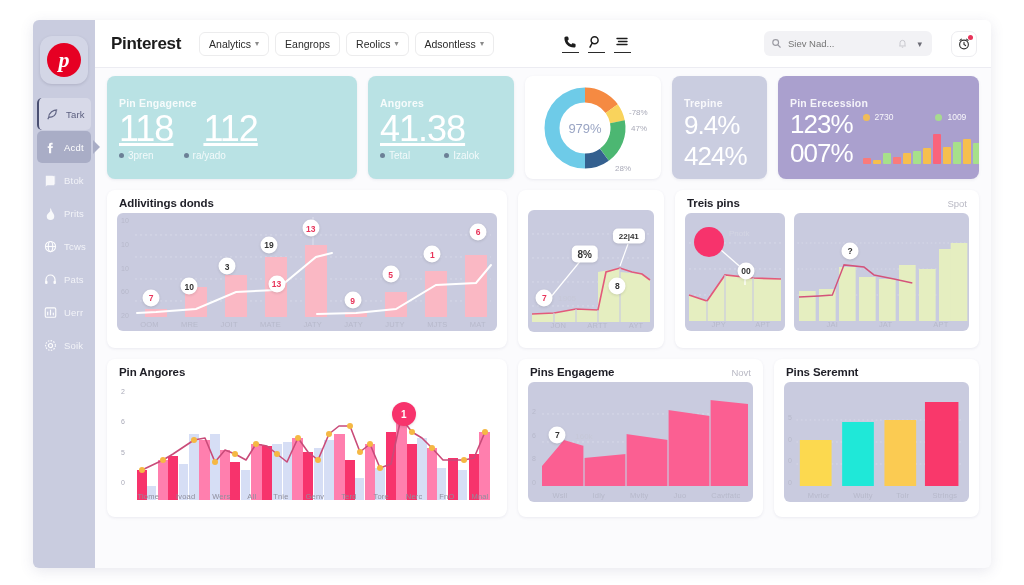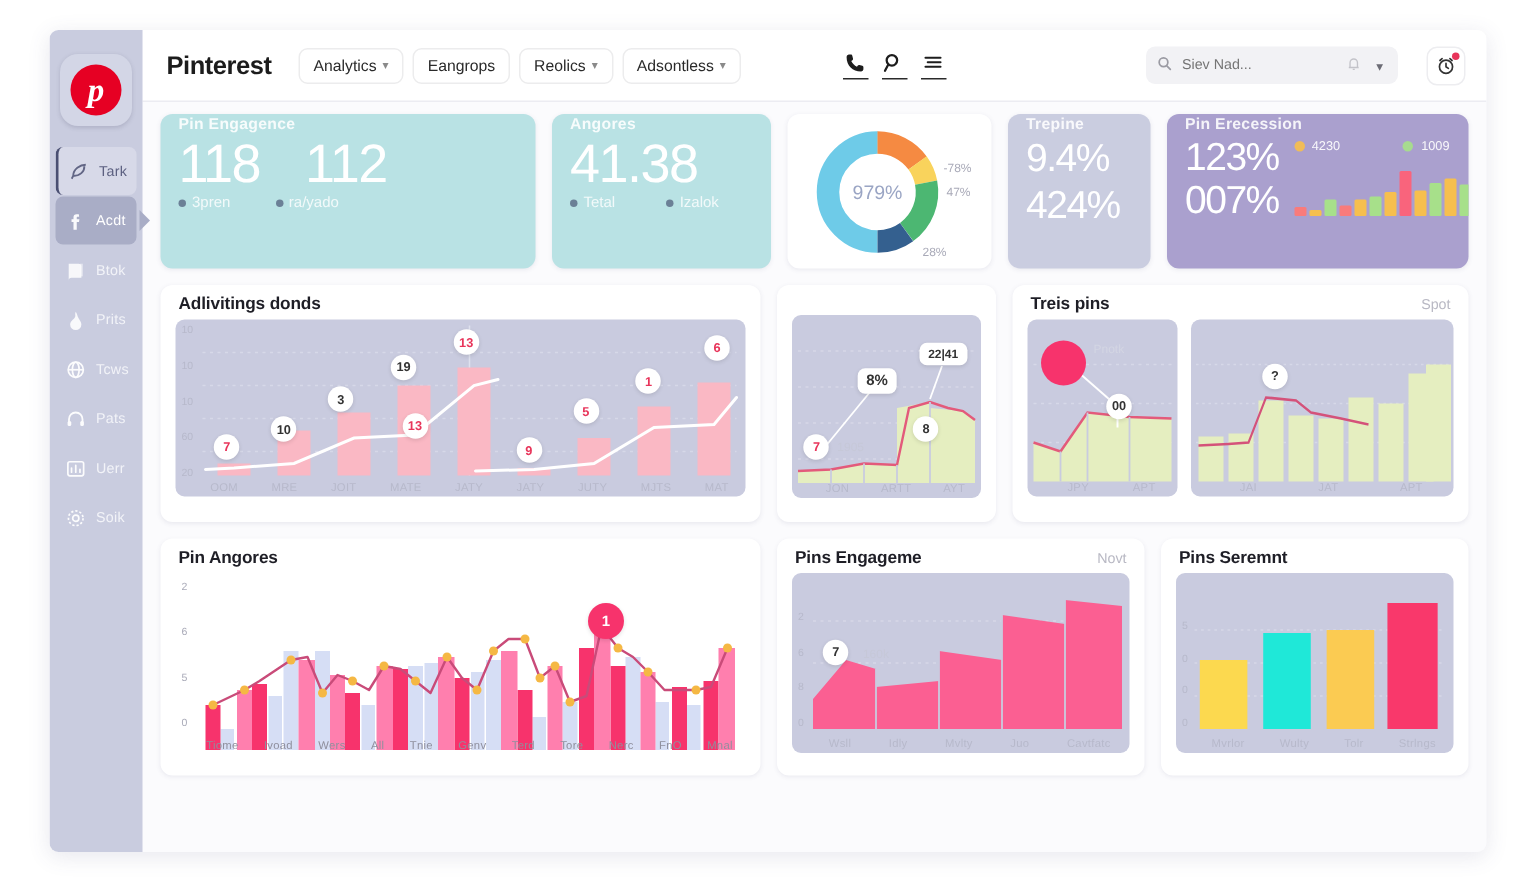--- a/index.html
+++ b/index.html
@@ -125,23 +125,23 @@
   .row { display: flex; gap: 11px; }
   .row1 { height: 103px; margin-bottom: 11px; }
   .row2 { height: 158px; margin-bottom: 11px; }
   .row3 { height: 158px; }
   .card {
     background: #fff; border-radius: 8px;
     box-shadow: 0 1px 3px rgba(90,90,130,.10);
     overflow: hidden; position: relative;
   }
   
-  .kpi { padding: 1px 12px; color: #fff; }
+  .kpi { padding: 21px 12px; color: #fff; }
   .kpi .k-title { font-size: 10.5px; font-weight: bold; opacity: .88; letter-spacing:.2px;}
-  .kpi .k-nums { display: flex; gap: 30px; margin-top: 1px; }
+  .kpi .k-nums { display: flex; gap: 30px; margin-top: 1px; text-decoration: underline; }
   .kpi .k-num { font-size: 36px; font-weight: normal; line-height: 1.05; letter-spacing: -1px; }
   .kpi .k-legs { display: flex; gap: 30px; margin-top: 2px; }
   .kpi .k-leg { font-size: 10px; display: flex; align-items: center; gap: 4px; opacity:.82;}
   .kpi .k-leg .bullet { width: 5px; height: 5px; border-radius: 50%; background: #5b6b86; display:inline-block;}
   .card-teal { background: #b9e2e4; flex: 0 0 250px; }
   .card-teal2 { background: #b9e2e4; flex: 0 0 146px; }
   .card-teal2 .k-nums { gap: 0; }
   .card-teal2 .k-legs { gap: 34px; }
   .card-donut { flex: 0 0 136px; display:flex; align-items:center; justify-content:center; }
   .card-gray { background: #cacde0; flex: 0 0 95px; }
@@ -423,21 +423,21 @@
           <div class="k-title">Pin Erecession</div>
           <div class="purple-body">
             <div class="purple-left">
               <div class="k-num">123%</div>
               <div class="k-num">007%</div>
             </div>
             <div class="purple-right">
               <div class="purple-legs">
                 <div class="pl">
                       <i class="b1"></i>
-                      <span>4230</span>
+                      <span>2730</span>
                     </div>
                 <div class="pl">
                       <i class="b2"></i>
                       <span>1009</span>
                     </div>
               </div>
               <div class="mini-bars">
                 <i style="height:6px;background:#f97b7b"></i>
                 <i style="height:4px;background:#f6bf4e"></i>
                 <i style="height:11px;background:#a7e08a"></i>

